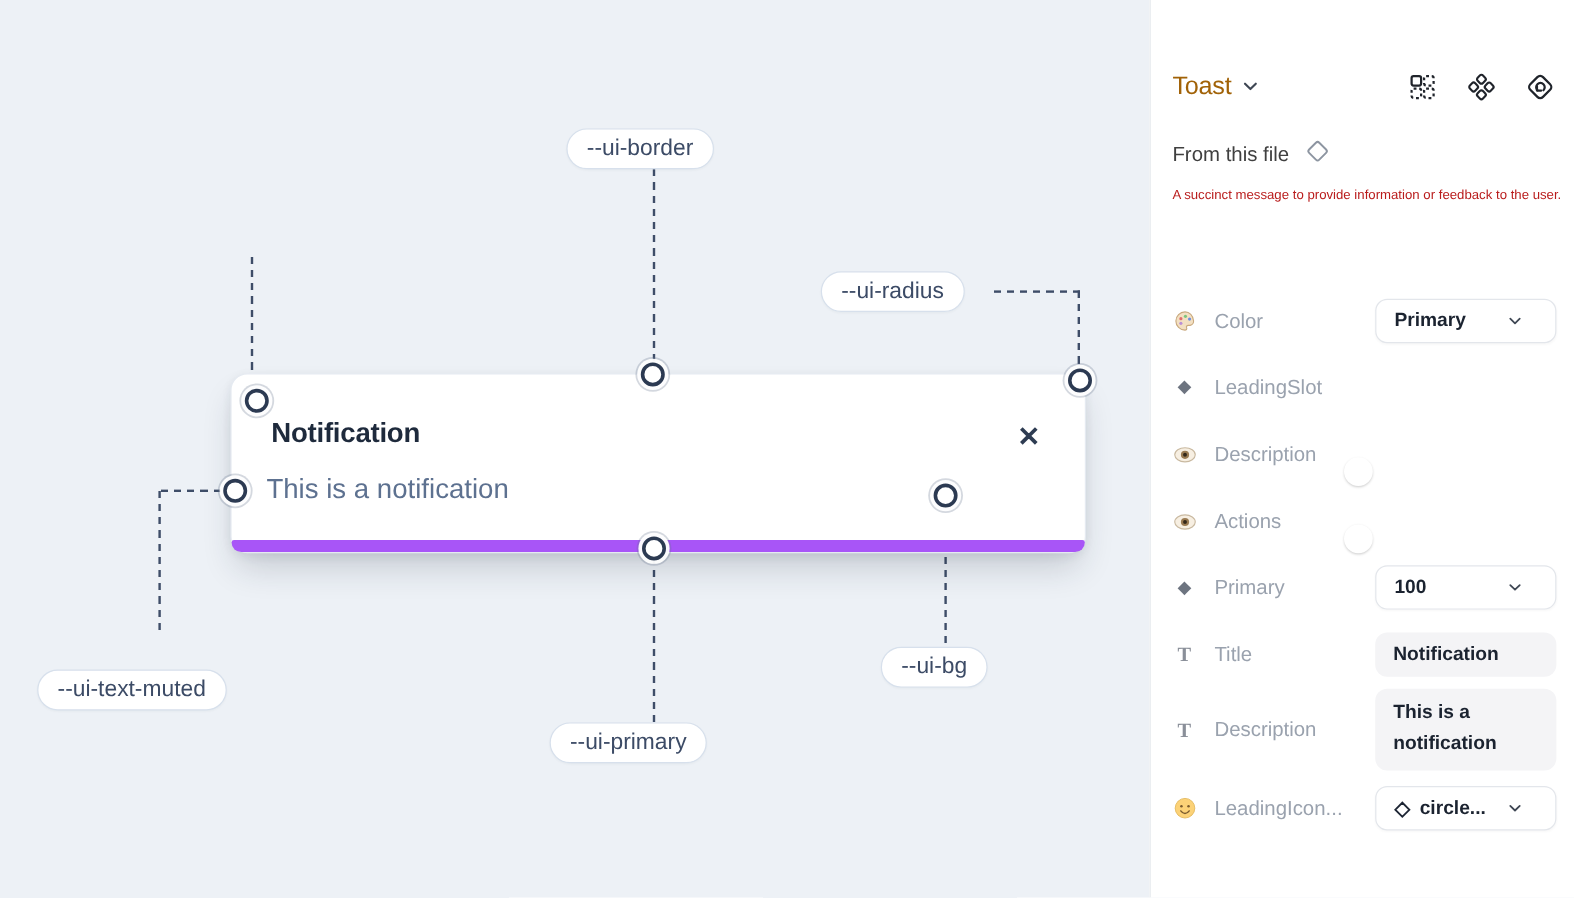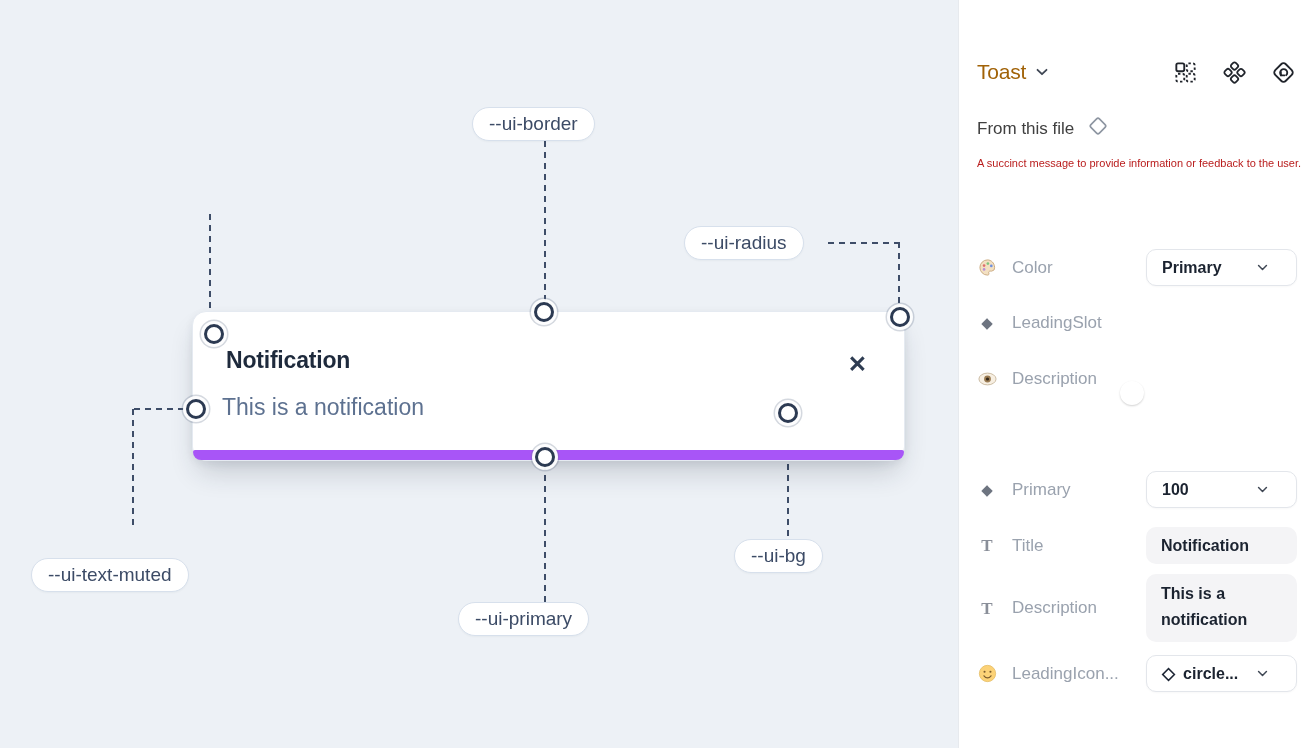--- a/index.html
+++ b/index.html
@@ -190,20 +190,35 @@
               <circle cx="10" cy="7" r="1.7" fill="#33281a"></circle>
             </svg>
         </span>
         <span>Description</span>
       </span>
       <span class="prop-control">
         <span class="toggle"><span class="knob"></span></span>
       </span>
     </div>
 
+    <div class="prop-row" style="top:416px; height:37px;">
+      <span class="prop-label">
+        <span class="prop-icon">
+          <svg width="19" height="14" viewBox="0 0 20 14">
+              <ellipse cx="10" cy="7" rx="9" ry="6.2" fill="#f7efe2" stroke="#c9b9a0" stroke-width="1"></ellipse>
+              <circle cx="10" cy="7" r="3.6" fill="#9a7b52"></circle>
+              <circle cx="10" cy="7" r="1.7" fill="#33281a"></circle>
+            </svg>
+        </span>
+        <span>Actions</span>
+      </span>
+      <span class="prop-control">
+        <span class="toggle"><span class="knob"></span></span>
+      </span>
+    </div>
 
     <div class="prop-row" style="top:471px; height:37px;">
       <span class="prop-label">
         <span class="prop-icon diamond-glyph">◆</span>
         <span>Primary</span>
       </span>
       <span class="prop-control">
         <span class="select">
           <span class="sel-value">100</span>
           <span class="sel-chevron">

